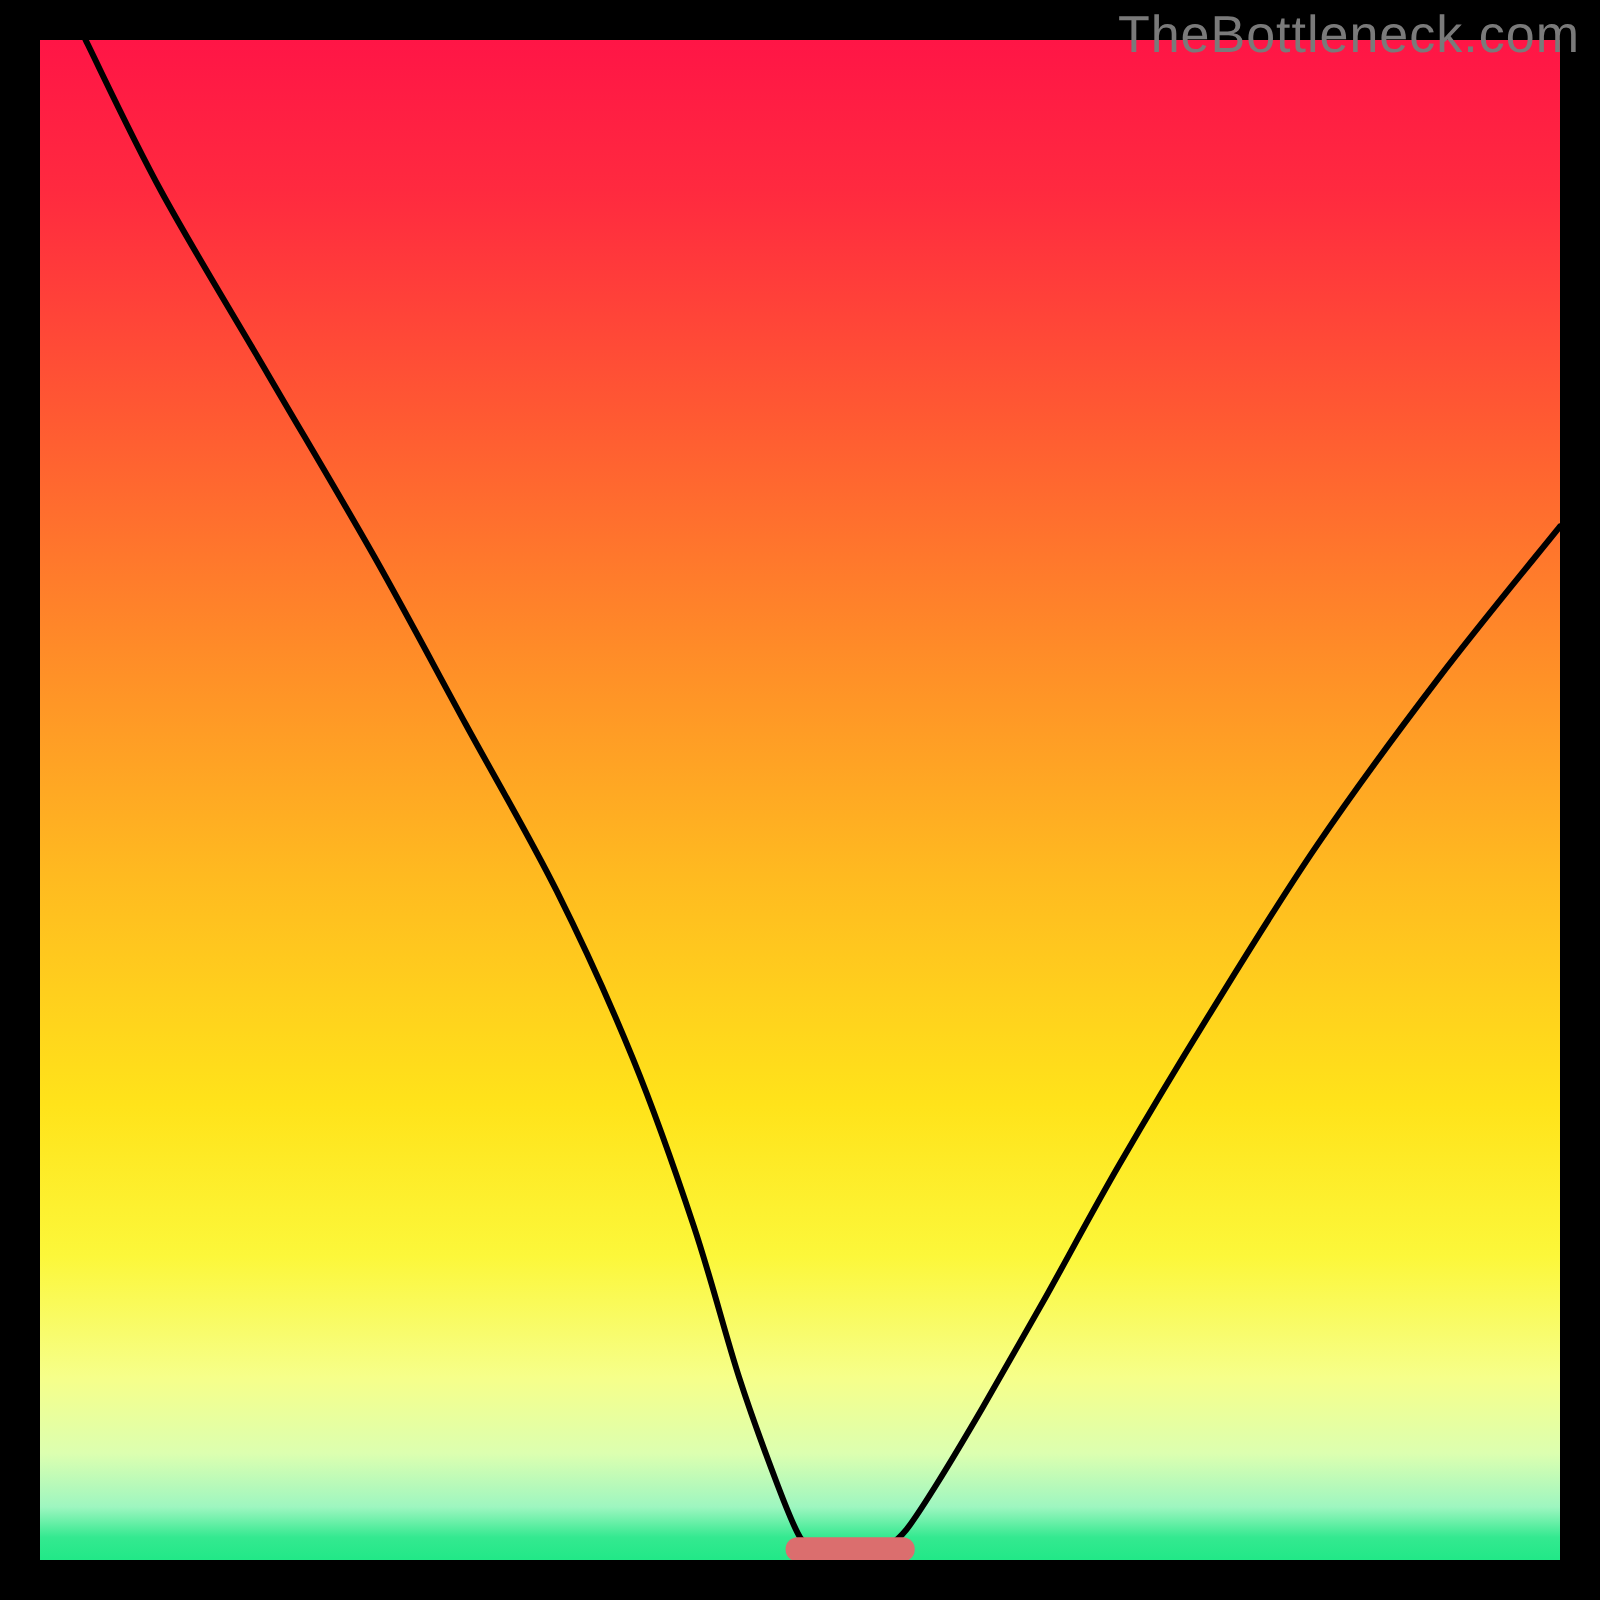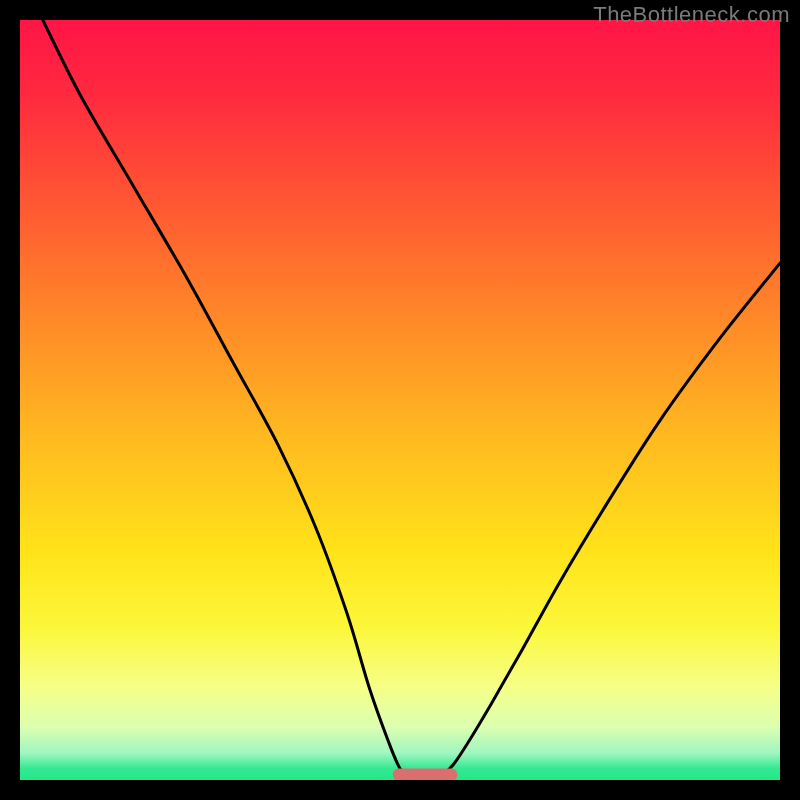--- a/index.html
+++ b/index.html
@@ -24,21 +24,21 @@
     top: 20px;
     width: 760px;
     height: 760px;
     overflow: hidden;
   }
   .watermark {
     position: absolute;
     top: 2px;
     right: 10px;
     font-family: Arial, Helvetica, sans-serif;
-    font-size: 22px;
+    font-size: 26px;
     color: #7a7a7a;
     letter-spacing: 0.5px;
     user-select: none;
     margin-left: 20px;
   }
   svg { display: block; }
 </style>
 </head>
 <body>
 

